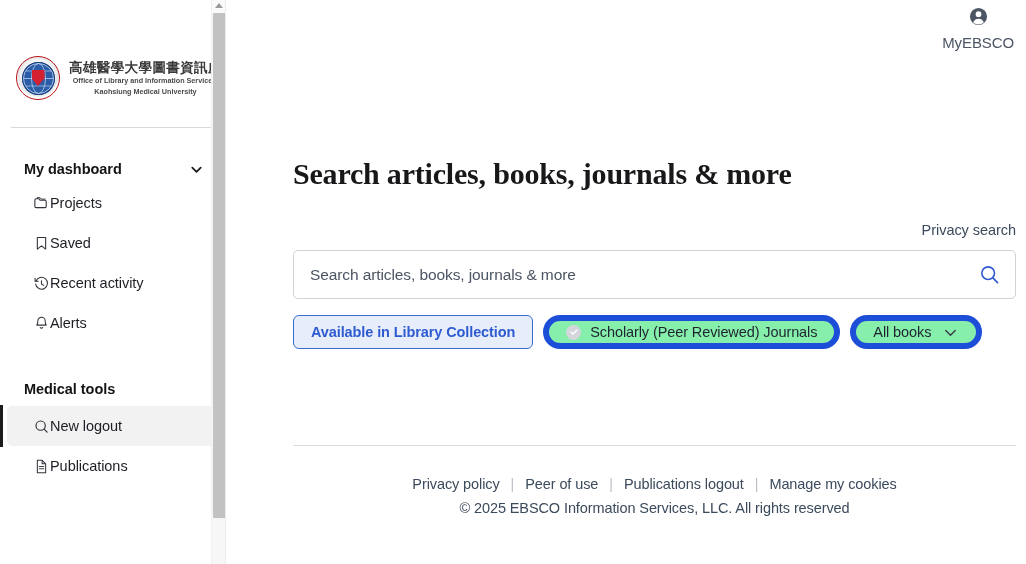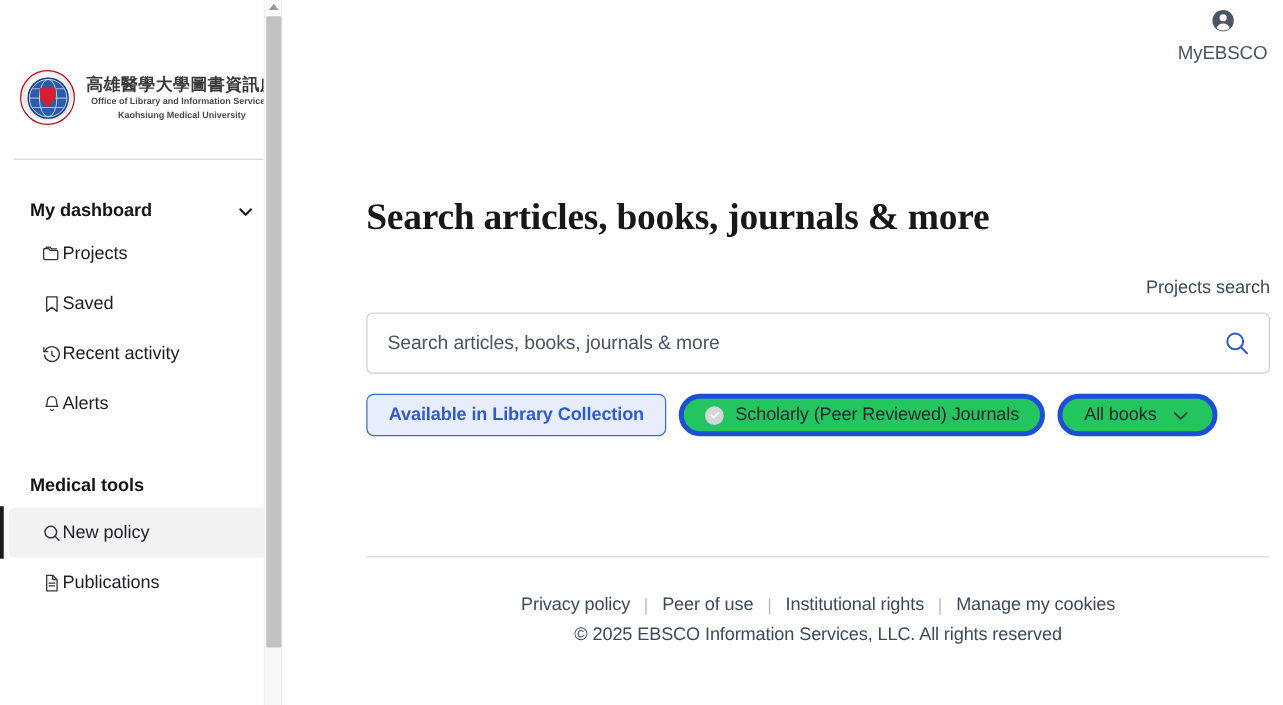--- a/index.html
+++ b/index.html
@@ -305,22 +305,22 @@
     gap: 10px;
     margin-top: 16px;
   }
   .chip {
     display: inline-flex;
     align-items: center;
     gap: 9px;
     height: 34px;
     padding: 0 17px;
     border-radius: 18px;
-    border: 4px solid #1d4ed8;
-    background: #22c55e;
+    border: 6px solid #1d4ed8;
+    background: #86efac;
     font-family: "Liberation Sans", sans-serif;
     font-size: 14.5px;
     color: #1f2430;
     cursor: pointer;
     white-space: nowrap;
     letter-spacing: -0.1px;
   }
   .chip.selected {
     background: #e7edfb;
     border: 1.5px solid #3a6bd6;
@@ -459,21 +459,21 @@
       <span class="section-label">Medical tools</span>
 
       <ul class="nav-list">
         <li class="nav-item active">
           <span class="nav-icon">
             <svg width="17" height="17" viewBox="0 0 18 18" fill="none" aria-hidden="true">
               <circle cx="8.1" cy="8.1" r="4.9" stroke="currentColor" stroke-width="1.25"></circle>
               <path d="M11.7 11.7 15 15" stroke="currentColor" stroke-width="1.25" stroke-linecap="round"></path>
             </svg>
           </span>
-          <span class="nav-label">New policy</span>
+          <span class="nav-label">New logout</span>
         </li>
         <li class="nav-item">
           <span class="nav-icon">
             <svg width="17" height="17" viewBox="0 0 18 18" fill="none" aria-hidden="true">
               <path d="M4.6 2.4h5.1l3.7 3.7v9.5H4.6V2.4Z" stroke="currentColor" stroke-width="1.1" stroke-linejoin="round"></path>
               <path d="M9.7 2.4v3.7h3.7" stroke="currentColor" stroke-width="1.1" stroke-linejoin="round"></path>
               <path d="M6.6 9h4.8M6.6 11.4h4.8" stroke="currentColor" stroke-width="1" stroke-linecap="round"></path>
             </svg>
           </span>
           <span class="nav-label">Publications</span>
@@ -503,21 +503,21 @@
         </span>
         <span class="myebsco-label">MyEBSCO</span>
       </button>
     </div>
 
     <div class="content">
 
       <h1 class="page-title">Search articles, books, journals &amp; more</h1>
 
       <div class="adv-row">
-        <a class="adv-link">Projects search</a>
+        <a class="adv-link">Privacy search</a>
       </div>
 
       <div class="search-bar">
         <input class="search-input" type="text" placeholder="Search articles, books, journals &amp; more" style="">
         <button class="search-btn">
           <span style="display:flex;">
             <svg width="23" height="23" viewBox="0 0 24 24" fill="none" aria-hidden="true">
               <circle cx="10.6" cy="10.6" r="6.6" stroke="currentColor" stroke-width="1.7"></circle>
               <path d="M15.5 15.5 20.4 20.4" stroke="currentColor" stroke-width="1.7" stroke-linecap="round"></path>
             </svg>
@@ -552,21 +552,21 @@
       </div>
 
       <div class="footer-divider"></div>
 
       <footer class="footer">
         <div class="footer-links">
           <a>Privacy policy</a>
           <span class="sep">|</span>
           <a>Peer of use</a>
           <span class="sep">|</span>
-          <a>Institutional rights</a>
+          <a>Publications logout</a>
           <span class="sep">|</span>
           <a>Manage my cookies</a>
         </div>
         <div class="copyright">© 2025 EBSCO Information Services, LLC. All rights reserved</div>
       </footer>
 
     </div>
   </main>
 </div>
 

